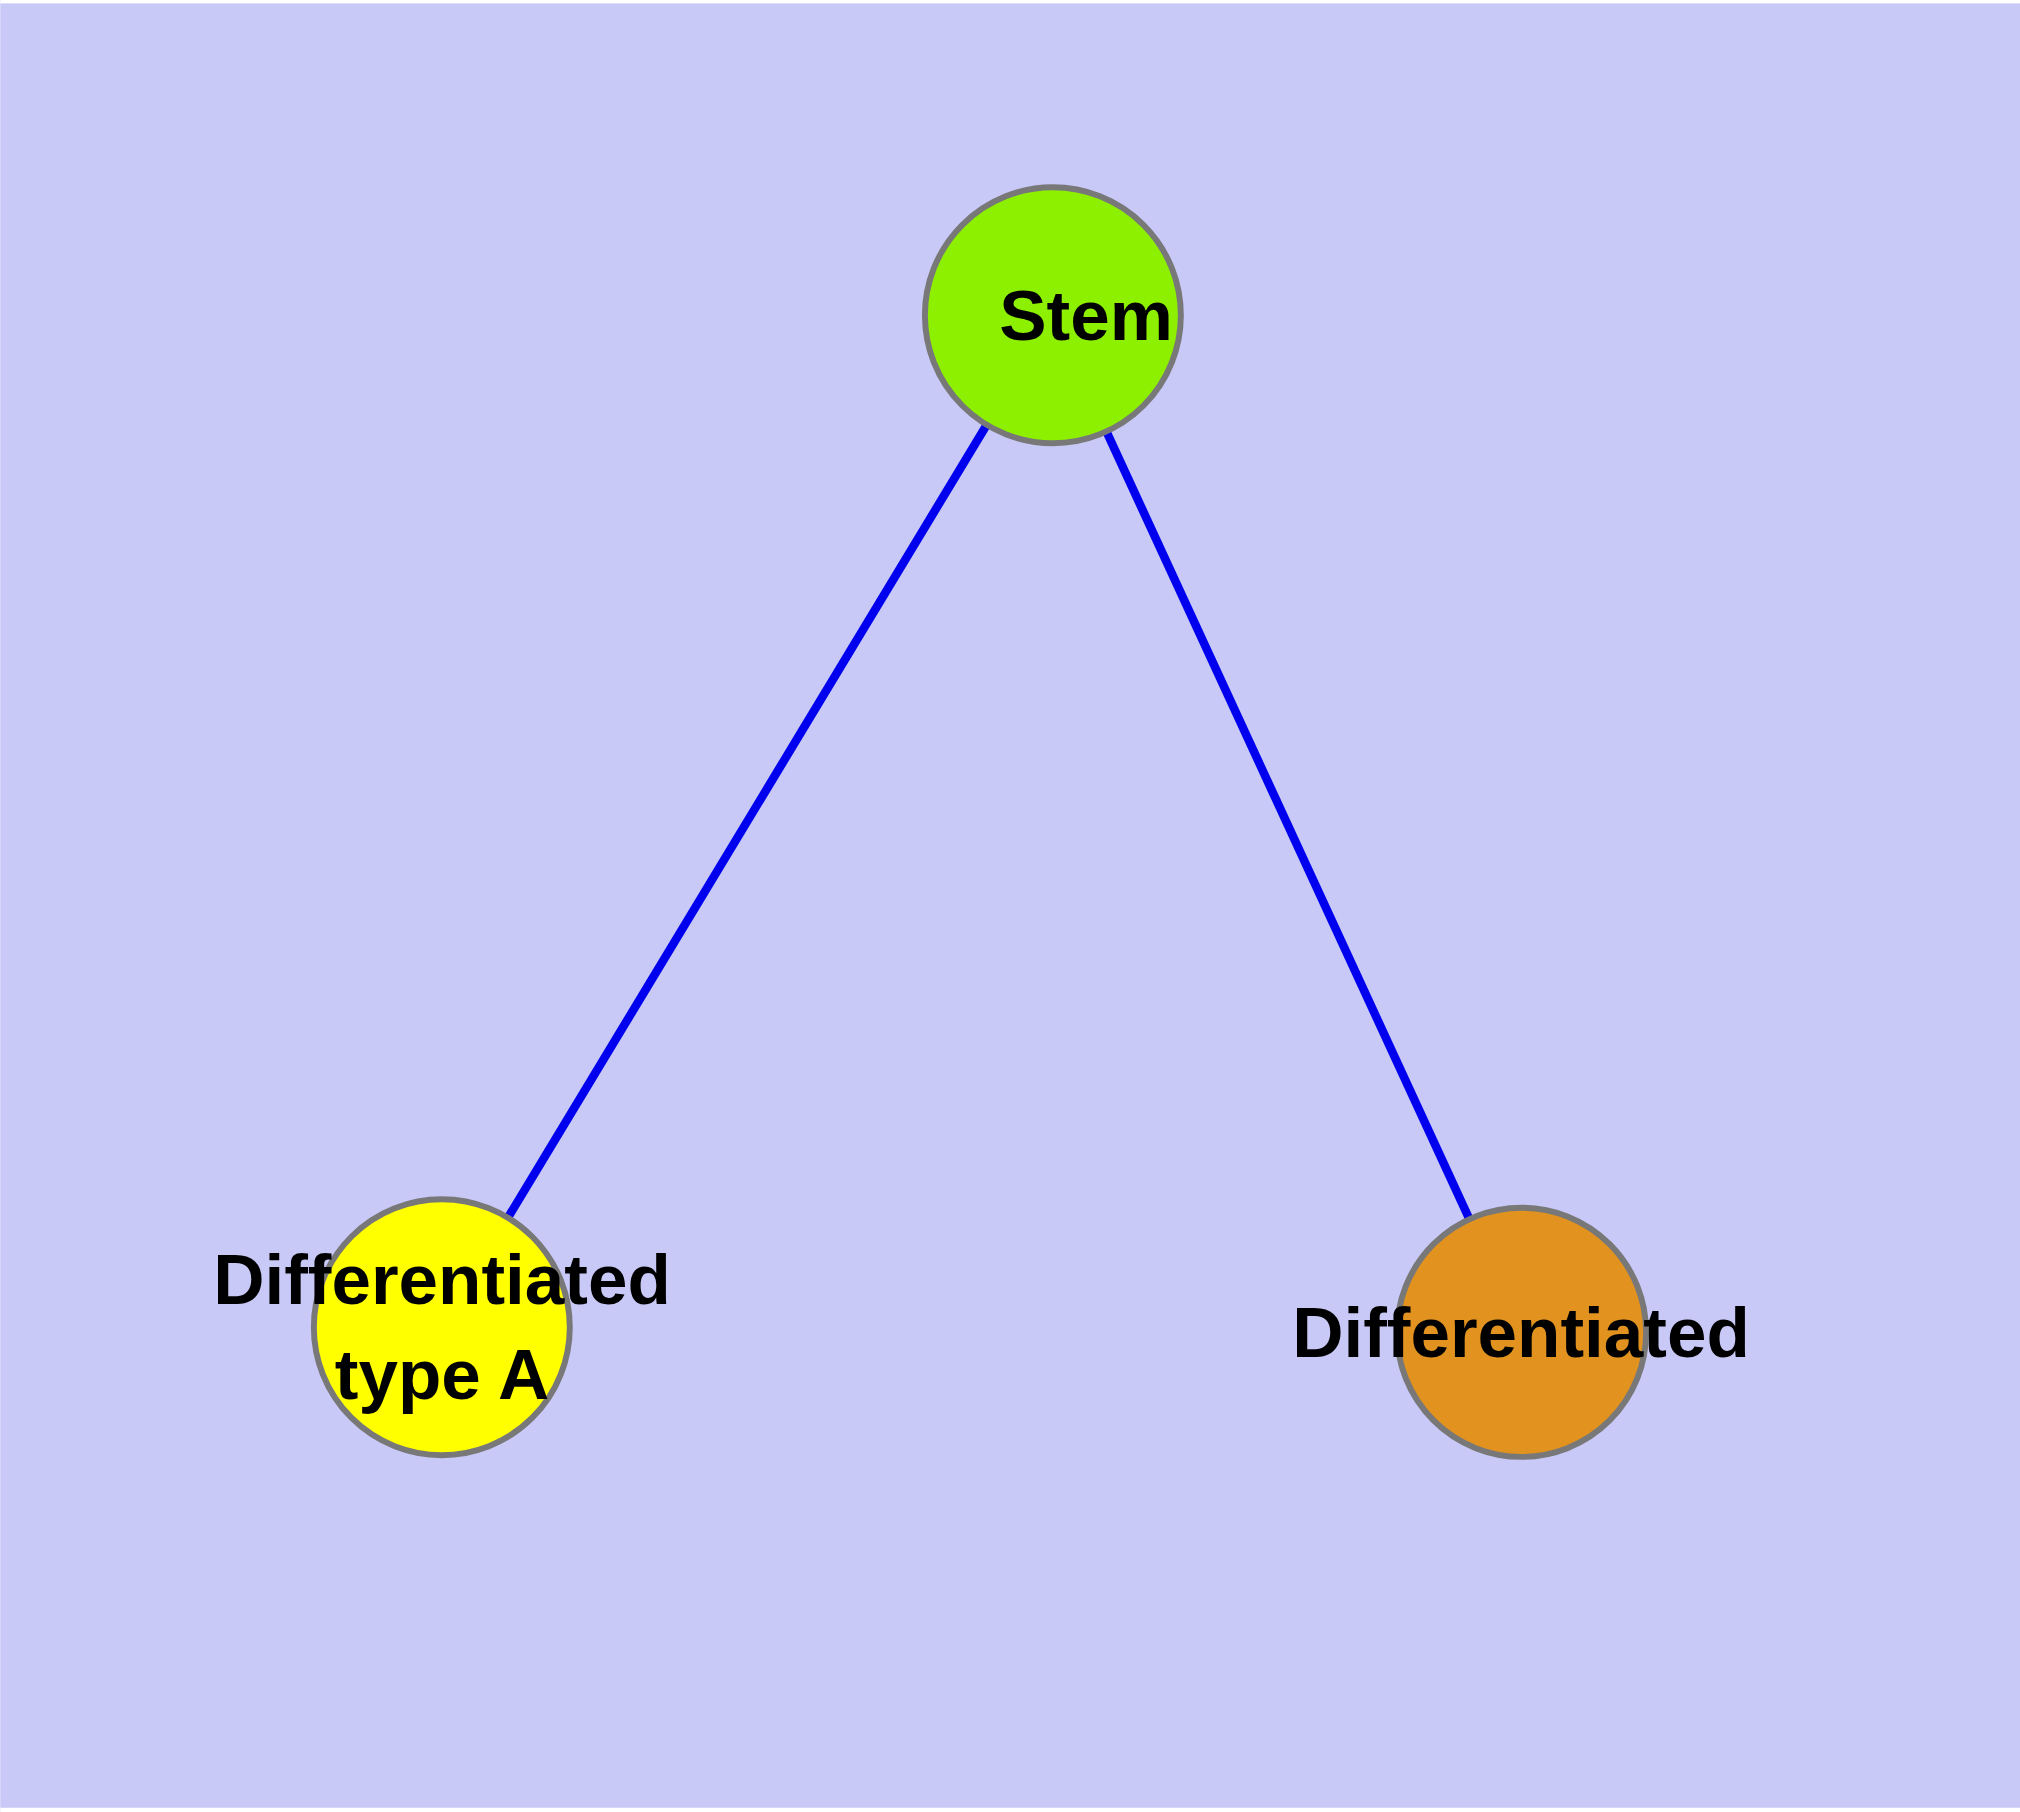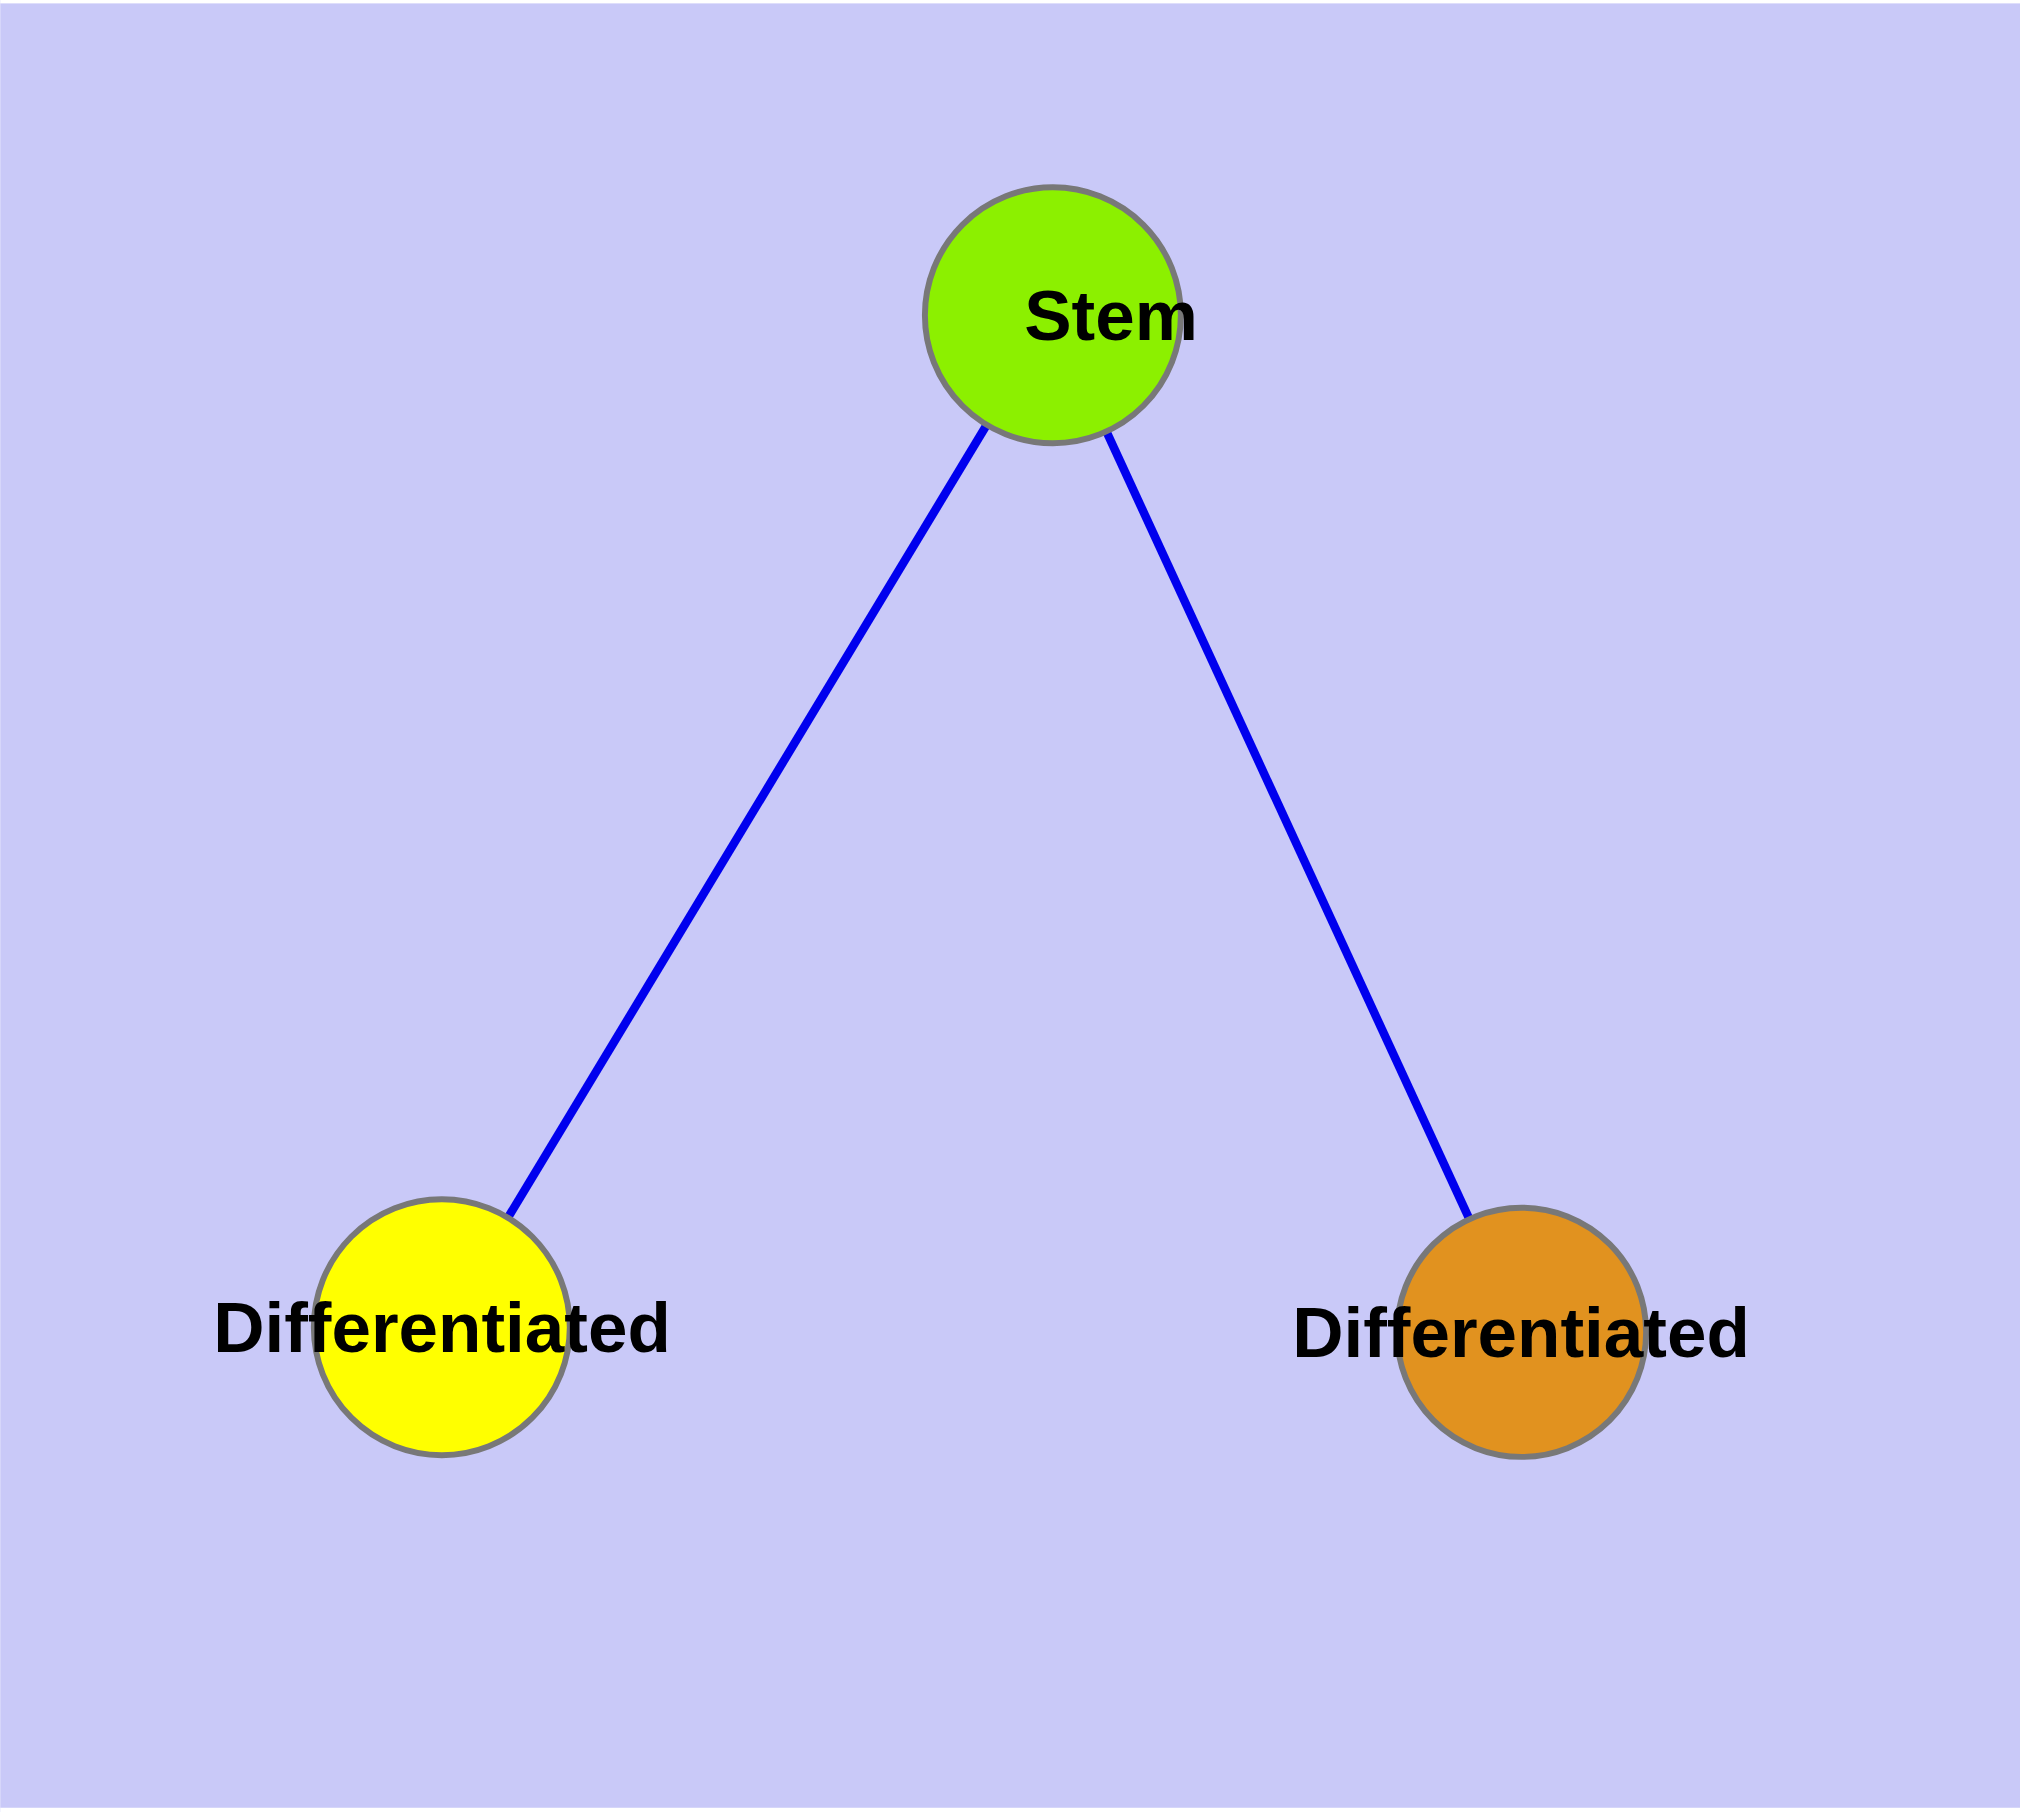--- a/index.html
+++ b/index.html
@@ -41,25 +41,26 @@
     <rect x="0" y="2133" width="2384" height="5" fill="#FFFFFF"></rect>
 
     <line x1="1242" y1="372" x2="521" y2="1566" stroke="#0000EE" stroke-width="10"></line>
     <line x1="1242" y1="372" x2="1795" y2="1572" stroke="#0000EE" stroke-width="10"></line>
 
     <circle cx="1242" cy="372" r="151" fill="#8CF000" stroke="#787878" stroke-width="7"></circle>
     <circle cx="521" cy="1566" r="151" fill="#FFFF00" stroke="#787878" stroke-width="7"></circle>
     <circle cx="1795" cy="1572" r="147" fill="#E1921F" stroke="#787878" stroke-width="7"></circle>
   </svg>
 
-  <div class="node-label" style="left:1111px; top:315px;">
+  <div class="node-label" style="left:1086px; top:315px;">
     <div>Stem</div>
   </div>
 
   <div class="node-label two-line" style="left:442px; top:1327px;">
     <div>Differentiated</div>
+    <div>type A</div>
   </div>
 
   <div class="node-label two-line" style="left:1521px; top:1332px;">
     <div>Differentiated</div>
   </div>
 </div>
 
 
 </body></html>

